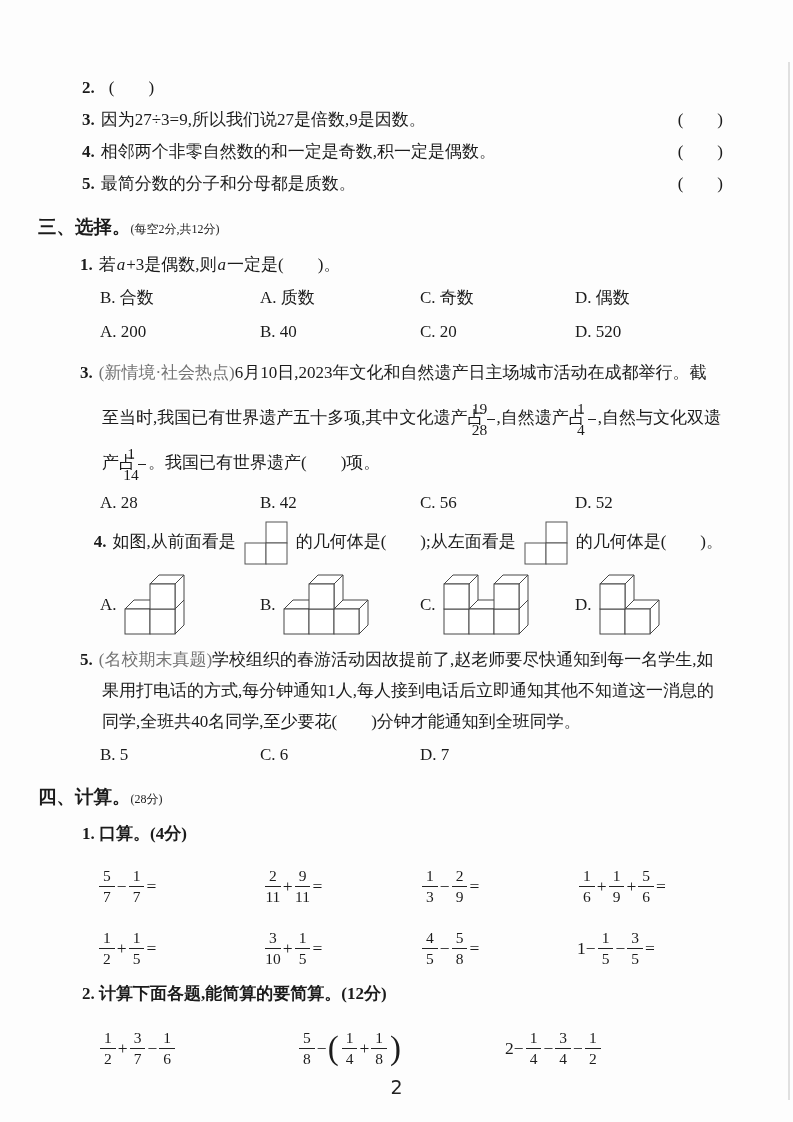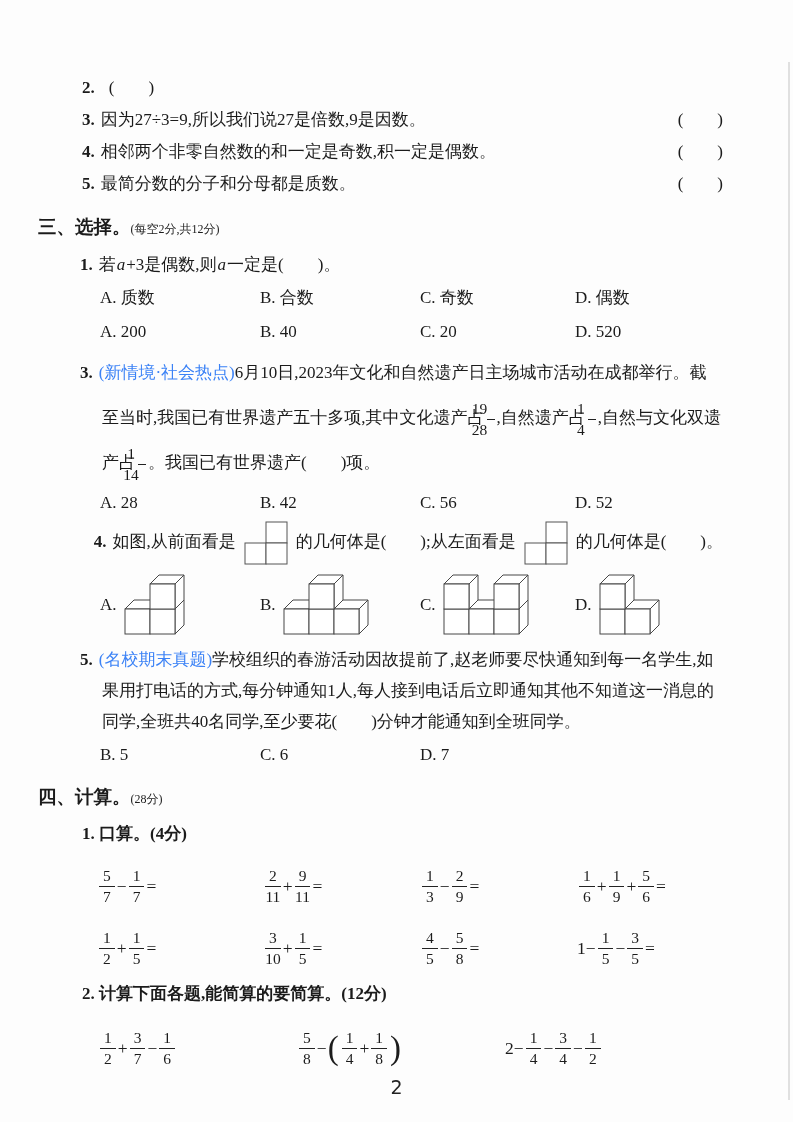--- a/index.html
+++ b/index.html
@@ -24,21 +24,21 @@
   .secHead{font-size:18.5px;font-weight:bold;line-height:30px;margin:12px 0 5px 0;}
   .secHead .note{font-weight:normal;font-size:12px;}
   .subHead{font-weight:bold;line-height:30px;margin:4px 0 2px 44px;}
   
   .q{padding-left:64px;text-indent:-22px;line-height:31px;margin:2px 0;}
   .q.tall{line-height:45px;}
   .q.nowrap{white-space:nowrap;text-align:right;}
   .opts{display:grid;grid-template-columns:160px 160px 155px auto;margin:1px 0 3px 62px;line-height:31px;}
   .opts.cubes{margin-top:9px;margin-bottom:9px;}
   .cubecell{display:flex;align-items:center;gap:7px;}
-  .kai{color:#3b82f6;}
+  .kai{color:#737373;}
   sup{font-size:11px;}
   i{padding:0 1px;}
   
   .frac{display:inline-block;vertical-align:middle;text-align:center;margin:0 2px;line-height:1;}
   .frac .fn{display:block;font-size:15.5px;padding:1px 4px 2px;}
   .frac .fd{display:block;font-size:15.5px;border-top:1.2px solid #222;padding:2px 0 1px;}
   .bigp{font-size:33px;font-weight:normal;vertical-align:middle;line-height:1;padding:0 1px;}
   
   .oralGrid{display:grid;grid-template-columns:166px 157px 157px auto;margin:18px 0 12px 59px;row-gap:24px;}
   .expr{display:flex;align-items:center;font-size:17.5px;white-space:nowrap;}
@@ -78,22 +78,22 @@
           <span class="bracket">(　　)</span>
         </div>
       </div>
 
     <div class="secHead"><b>三、选择。</b><span class="note">(每空2分,共12分)</span></div>
 
     <div>
         <div>
           <div class="q"><b class="no">1.</b><span>若</span><i>a</i><span>+3是偶数,则</span><i>a</i><span>一定是(　　)。</span></div>
           <div class="opts">
+            <span>B. 合数</span>
             <span>A. 质数</span>
-            <span>B. 合数</span>
             <span>C. 奇数</span>
             <span>D. 偶数</span>
           </div>
         </div>
         <div>
           <div class="opts">
             <span>A. 200</span>
             <span>B. 40</span>
             <span>C. 20</span>
             <span>D. 520</span>

